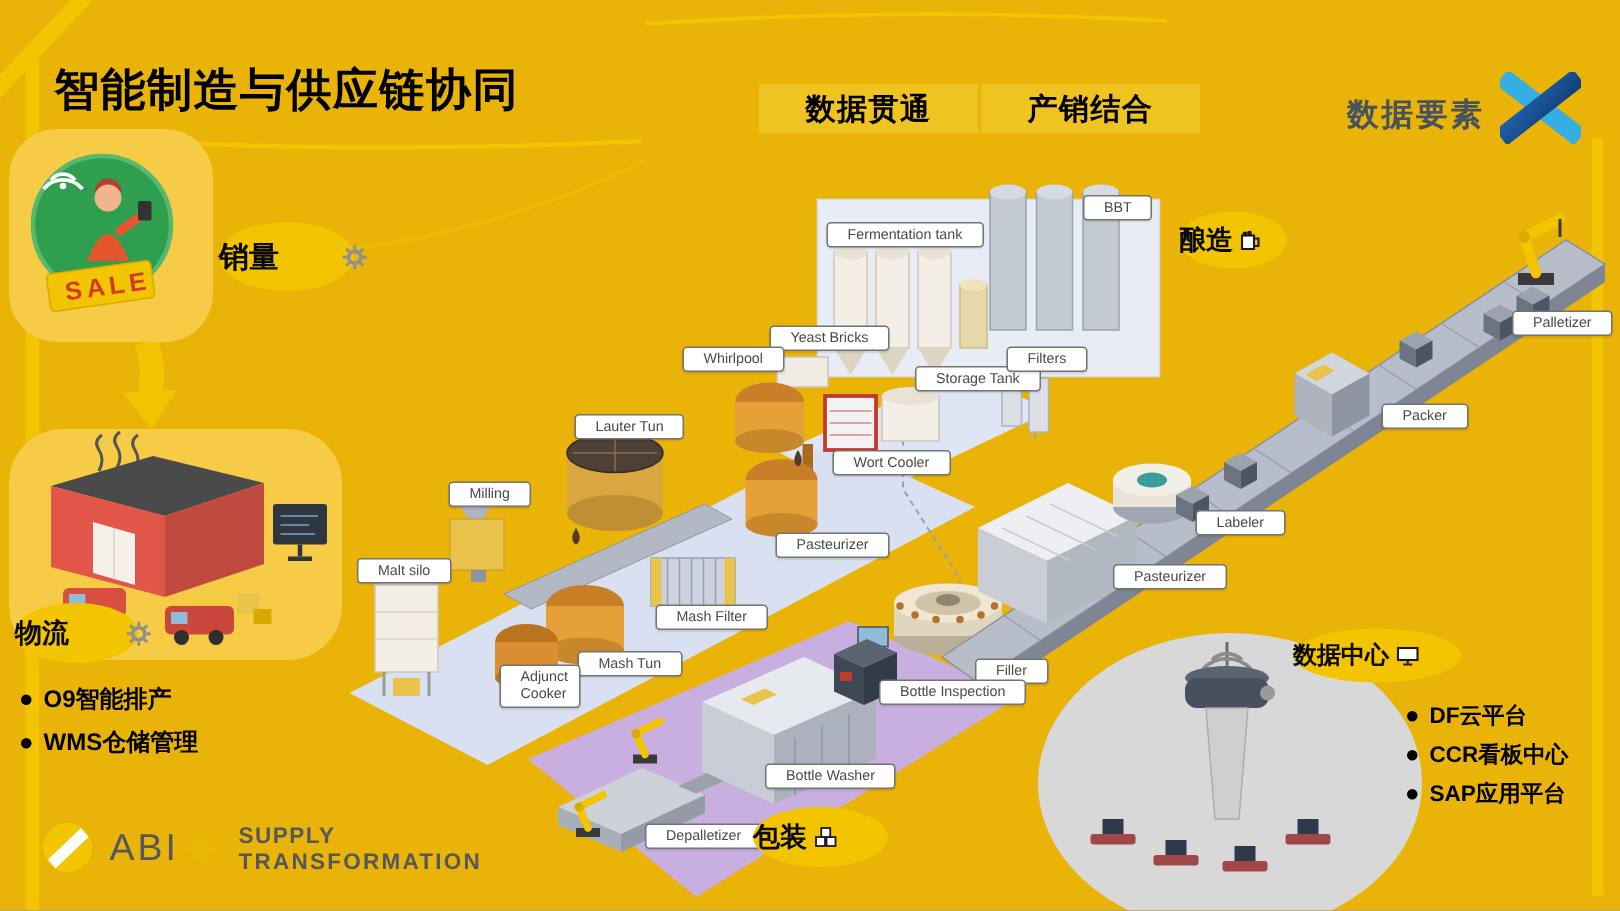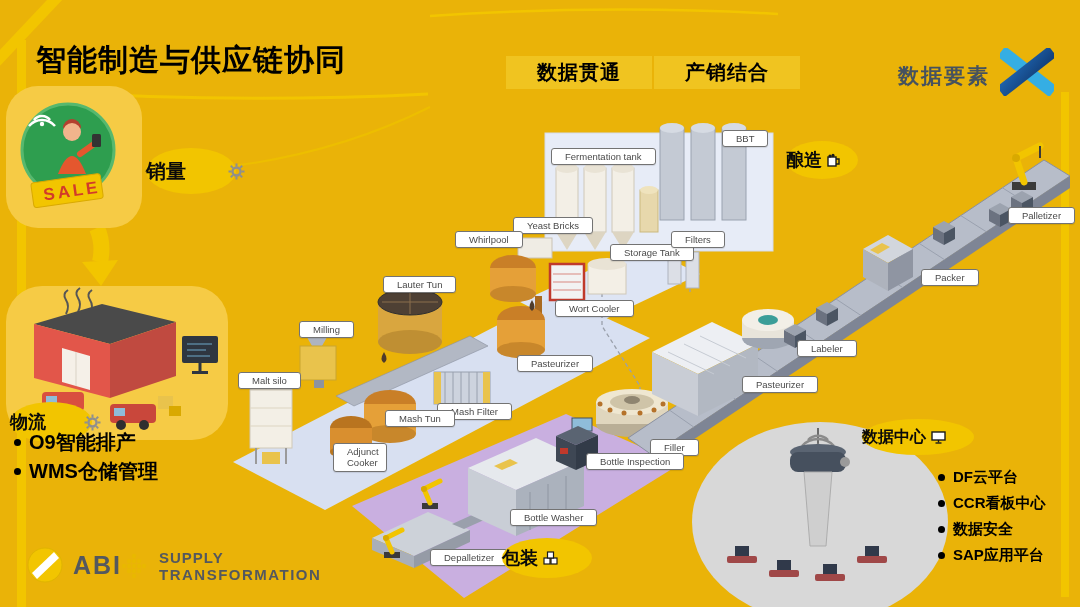--- a/index.html
+++ b/index.html
@@ -20,26 +20,26 @@
   .pill{position:absolute;background:#F2C500;border-radius:50%;display:flex;align-items:center;
         justify-content:flex-start;gap:5px;font-weight:700;color:#0a0a0a;z-index:6}
   .gear-out{position:absolute;right:-9px;top:50%;margin-top:-8px}
   .plabel{position:absolute;background:#fff;border:1px solid #737373;border-radius:3px;font-size:9.5px;
           line-height:1.2;color:#4a4a4a;padding:2px 13px;white-space:nowrap;z-index:5;
           box-shadow:0 1px 1px rgba(0,0,0,.10)}
   .plabel.wrap{white-space:normal;text-align:center;max-width:54px}
   .bullets{position:absolute;list-style:none;z-index:6;color:#000}
   .bullets li{display:flex;align-items:center;gap:8px;font-weight:600}
   .bullets li::before{content:"";width:7px;height:7px;border-radius:50%;background:#000;flex:0 0 auto}
-  #bullets-left{left:14px;top:428px;font-size:20px}
+  #bullets-left{left:14px;top:452px;font-size:16px}
   #bullets-left li{height:29px}
   #bullets-right{left:938px;top:464px;font-size:15px}
   #bullets-right li{height:26px}
   .footer-abi{position:absolute;left:26px;top:546px;display:flex;align-items:center;gap:9px;z-index:7}
-  .footer-abi .t{font-size:25px;font-weight:700;color:#54585E;letter-spacing:2px}
+  .footer-abi .t{font-size:25px;font-weight:400;color:#54585E;letter-spacing:2px}
   .footer-supply{position:absolute;left:118px;top:549px;display:flex;align-items:flex-start;gap:9px;z-index:7;color:#54585E}
   .footer-supply .l1{font-size:15px;font-weight:800;letter-spacing:1px}
   .footer-supply .l2{font-size:15px;font-weight:600;letter-spacing:1.5px}
 </style>
 </head>
 <body>
 
 <div id="stage">
 
   <svg id="scene" width="1080" height="607" viewBox="0 0 1080 607">
@@ -453,37 +453,36 @@
     </svg>
   </div>
 
   <ul class="bullets" id="bullets-left">
     <li>O9智能排产</li>
     <li>WMS仓储管理</li>
   </ul>
   <ul class="bullets" id="bullets-right">
     <li>DF云平台</li>
     <li>CCR看板中心</li>
-    <li>数据安全</li>
     <li>SAP应用平台</li>
   </ul>
 
   <div class="plabel" style="left:551px;top:148px">Fermentation tank</div>
   <div class="plabel" style="left:722px;top:130px">BBT</div>
   <div class="plabel" style="left:513px;top:217px">Yeast Bricks</div>
   <div class="plabel" style="left:610px;top:244px">Storage Tank</div>
   <div class="plabel" style="left:671px;top:231px">Filters</div>
   <div class="plabel" style="left:455px;top:231px">Whirlpool</div>
   <div class="plabel" style="left:383px;top:276px">Lauter Tun</div>
   <div class="plabel" style="left:555px;top:300px">Wort Cooler</div>
   <div class="plabel" style="left:299px;top:321px">Milling</div>
   <div class="plabel" style="left:517px;top:355px">Pasteurizer</div>
   <div class="plabel" style="left:238px;top:372px">Malt silo</div>
   <div class="plabel" style="left:437px;top:403px">Mash Filter</div>
-  <div class="plabel" style="left:385px;top:410px">Mash Tun</div>
+  <div class="plabel" style="left:385px;top:434px">Mash Tun</div>
   <div class="plabel wrap" style="left:333px;top:443px">Adjunct Cooker</div>
   <div class="plabel" style="left:650px;top:439px">Filler</div>
   <div class="plabel" style="left:742px;top:376px">Pasteurizer</div>
   <div class="plabel" style="left:586px;top:453px">Bottle Inspection</div>
   <div class="plabel" style="left:797px;top:340px">Labeler</div>
   <div class="plabel" style="left:510px;top:509px">Bottle Washer</div>
   <div class="plabel" style="left:921px;top:269px">Packer</div>
   <div class="plabel" style="left:1008px;top:207px">Palletizer</div>
   <div class="plabel" style="left:430px;top:549px">Depalletizer</div>
 

